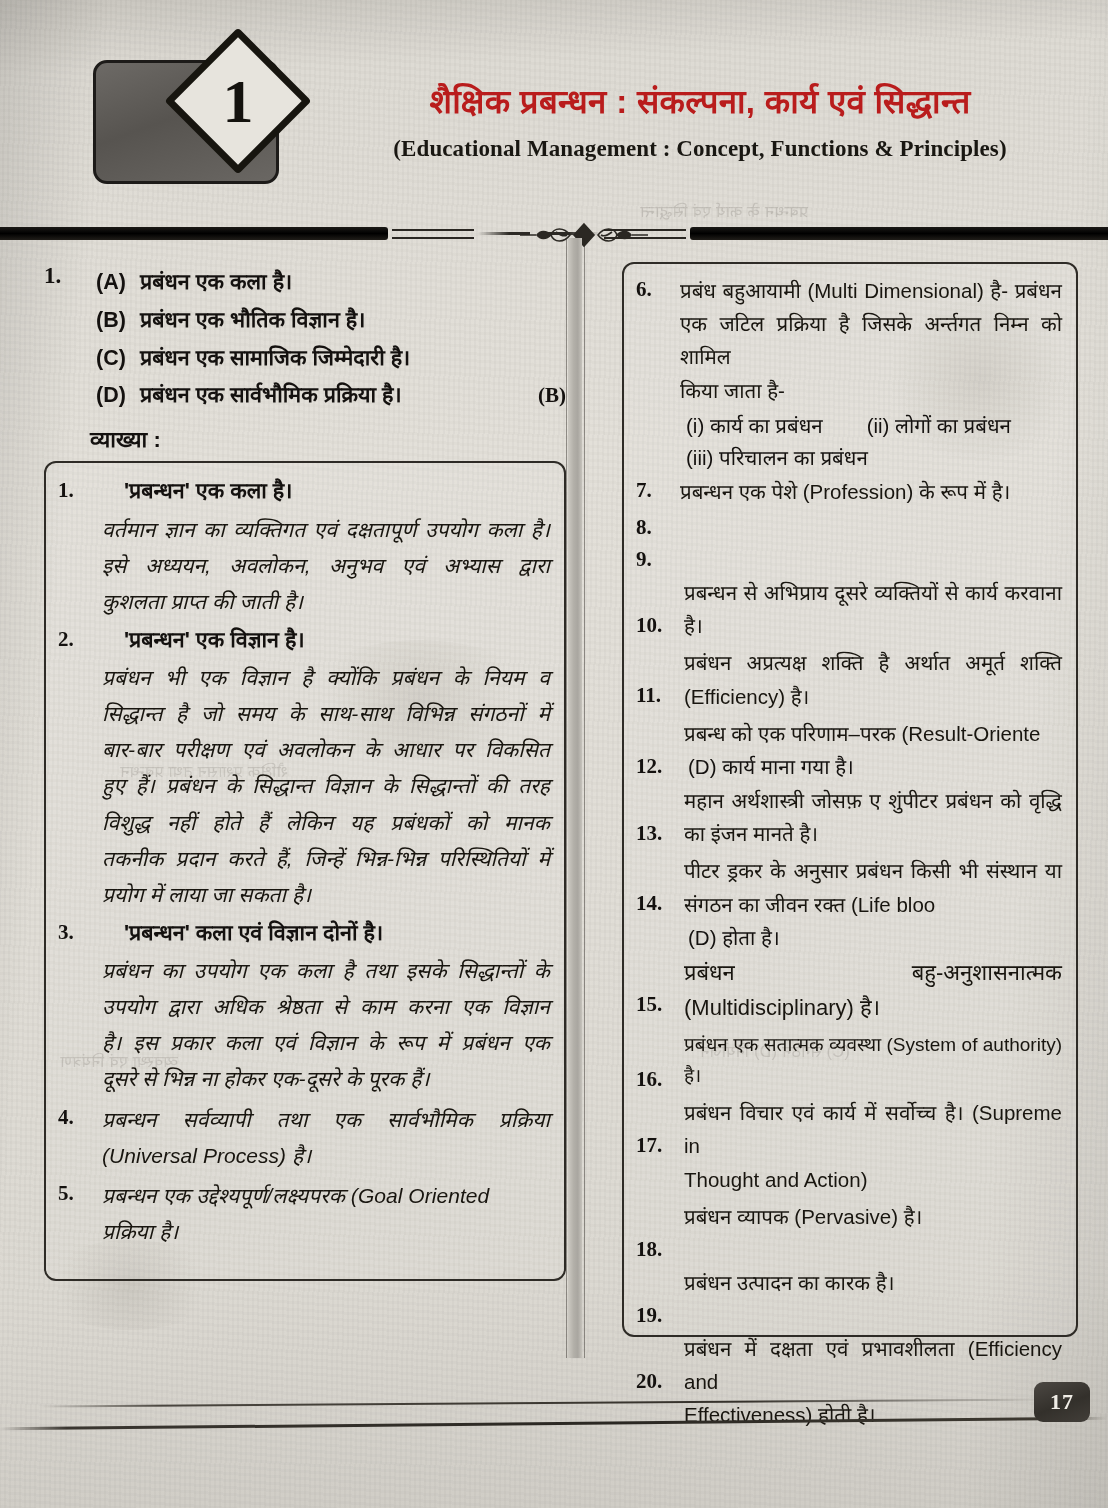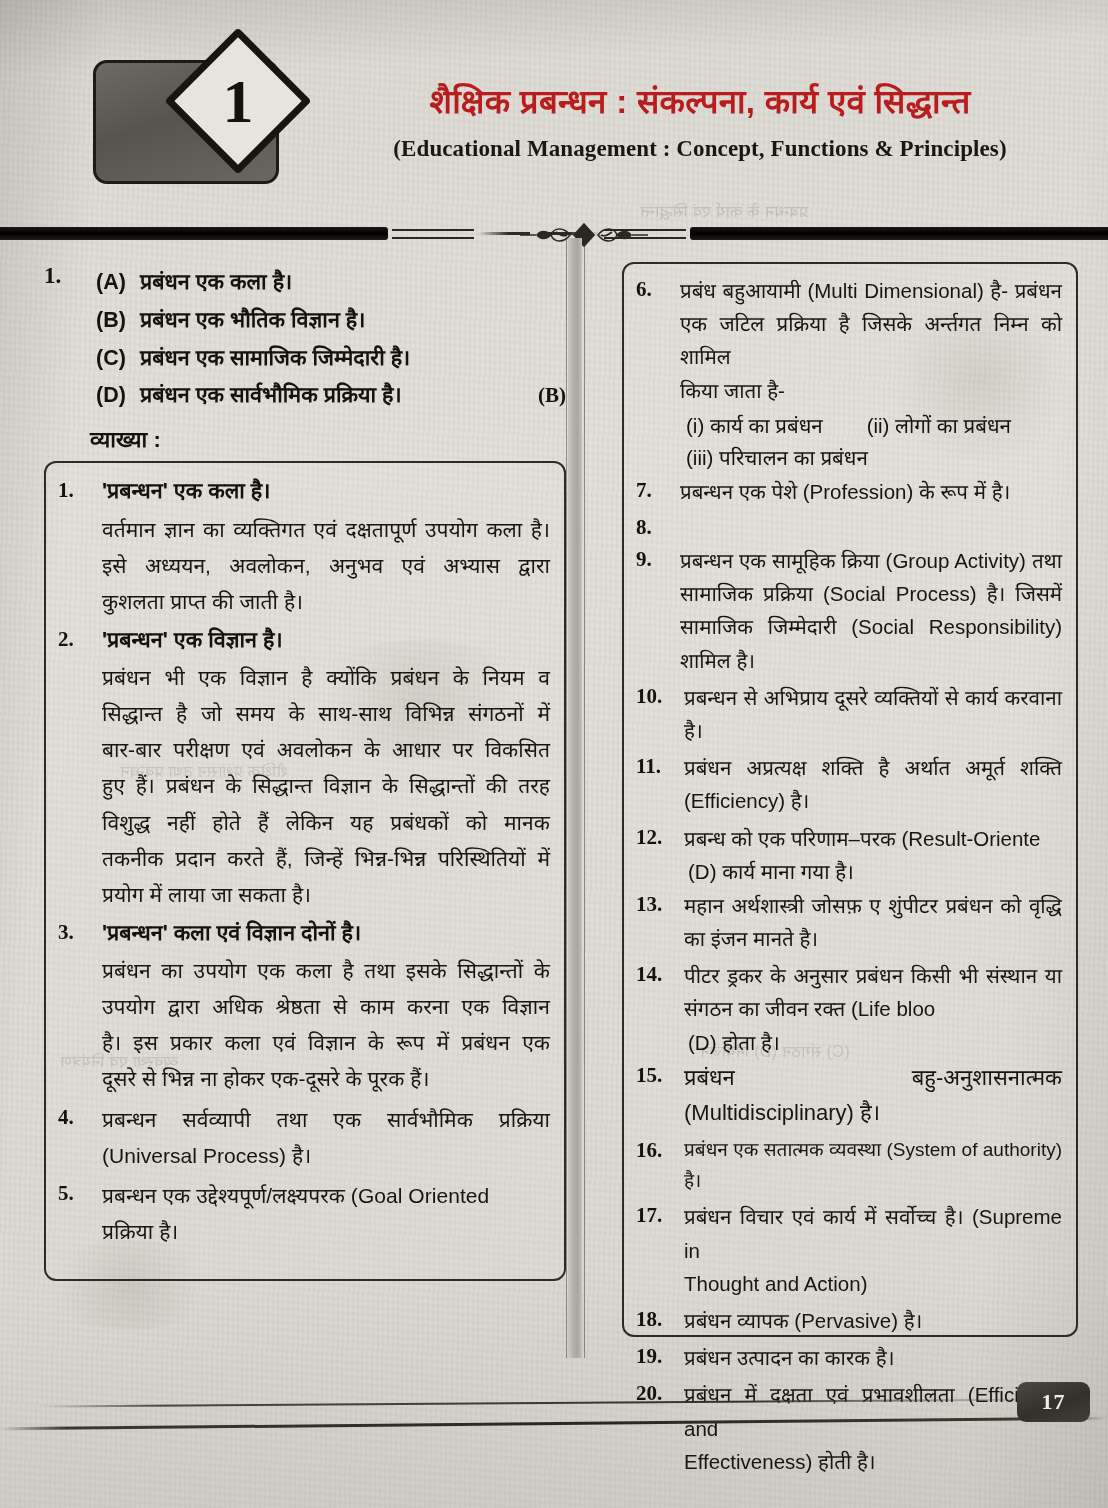--- a/index.html
+++ b/index.html
@@ -207,39 +207,41 @@
   .box-right { height: 1075px; padding-top: 10px; }
 
   .item { display: flex; margin-bottom: 4px; }
   .item-num {
     flex: 0 0 44px;
     font-size: 21px;
     font-weight: 700;
     font-family: "Liberation Serif", serif;
     padding-top: 3px;
   }
-  .item-num.wide { flex: 0 0 48px; }
+  .item-num.wide { flex: 0 0 48px; margin-top: 34px; }
   .item-body { flex: 1; }
 
   .head-line {
     font-size: 21.5px;
     font-weight: 700;
     font-family: "Liberation Sans", sans-serif;
     line-height: 1.5;
     margin-bottom: 4px;
+    margin-left: 22px;
   }
   .para {
     font-size: 21px;
     line-height: 1.72;
     font-family: "Liberation Sans", sans-serif;
     font-weight: 500;
     text-align: justify;
     text-align-last: left;
     letter-spacing: .05px;
     color: #18150f;
+    font-style: italic;
   }
   .para.j { text-align-last: justify; }
 
   .rline {
     font-size: 20.5px;
     line-height: 1.62;
     font-family: "Liberation Sans", sans-serif;
     font-weight: 500;
     text-align: justify;
     text-align-last: left;
@@ -282,21 +284,21 @@
   .foot-rule2 {
     position: absolute;
     left: 40px; top: 1402px;
     width: 1010px; height: 2px;
     background: linear-gradient(90deg, rgba(40,36,30,0) 0%, #4a463f 12%, #35312b 70%, rgba(40,36,30,0) 100%);
     transform: rotate(-.4deg);
   }
   .pagebadge {
     position: absolute;
     right: 18px; top: 1382px;
-    width: 73px; height: 40px;
+    width: 56px; height: 40px;
     background: linear-gradient(160deg, #4c4843 0%, #33302b 55%, #423e39 100%);
     border-radius: 9px;
     display: flex; align-items: center; justify-content: center;
     color: #efece6;
     font-size: 22px;
     font-weight: 700;
     font-family: "Liberation Serif", serif;
     letter-spacing: 1px;
   }
 </style>
@@ -456,26 +458,20 @@
         <div class="rline">प्रबन्धन एक पेशे (Profession)  के रूप में है।</div>
       </div>
     </div>
 
     <div class="item">
       <div class="item-num">8.</div>
     </div>
 
     <div class="item">
       <div class="item-num">9.</div>
-      <div class="item-body">
-        <div class="rline j">प्रबन्धन एक सामूहिक क्रिया (Group Activity) तथा</div>
-        <div class="rline j">सामाजिक प्रक्रिया (Social Process)  है। जिसमें</div>
-        <div class="rline j">सामाजिक जिम्मेदारी (Social Responsibility)</div>
-        <div class="rline">शामिल है।</div>
-      </div>
     </div>
 
     <div class="item">
       <div class="item-num wide">10.</div>
       <div class="item-body">
         <div class="rline">प्रबन्धन से अभिप्राय दूसरे व्यक्तियों से कार्य करवाना है।</div>
       </div>
     </div>
 
     <div class="item">

